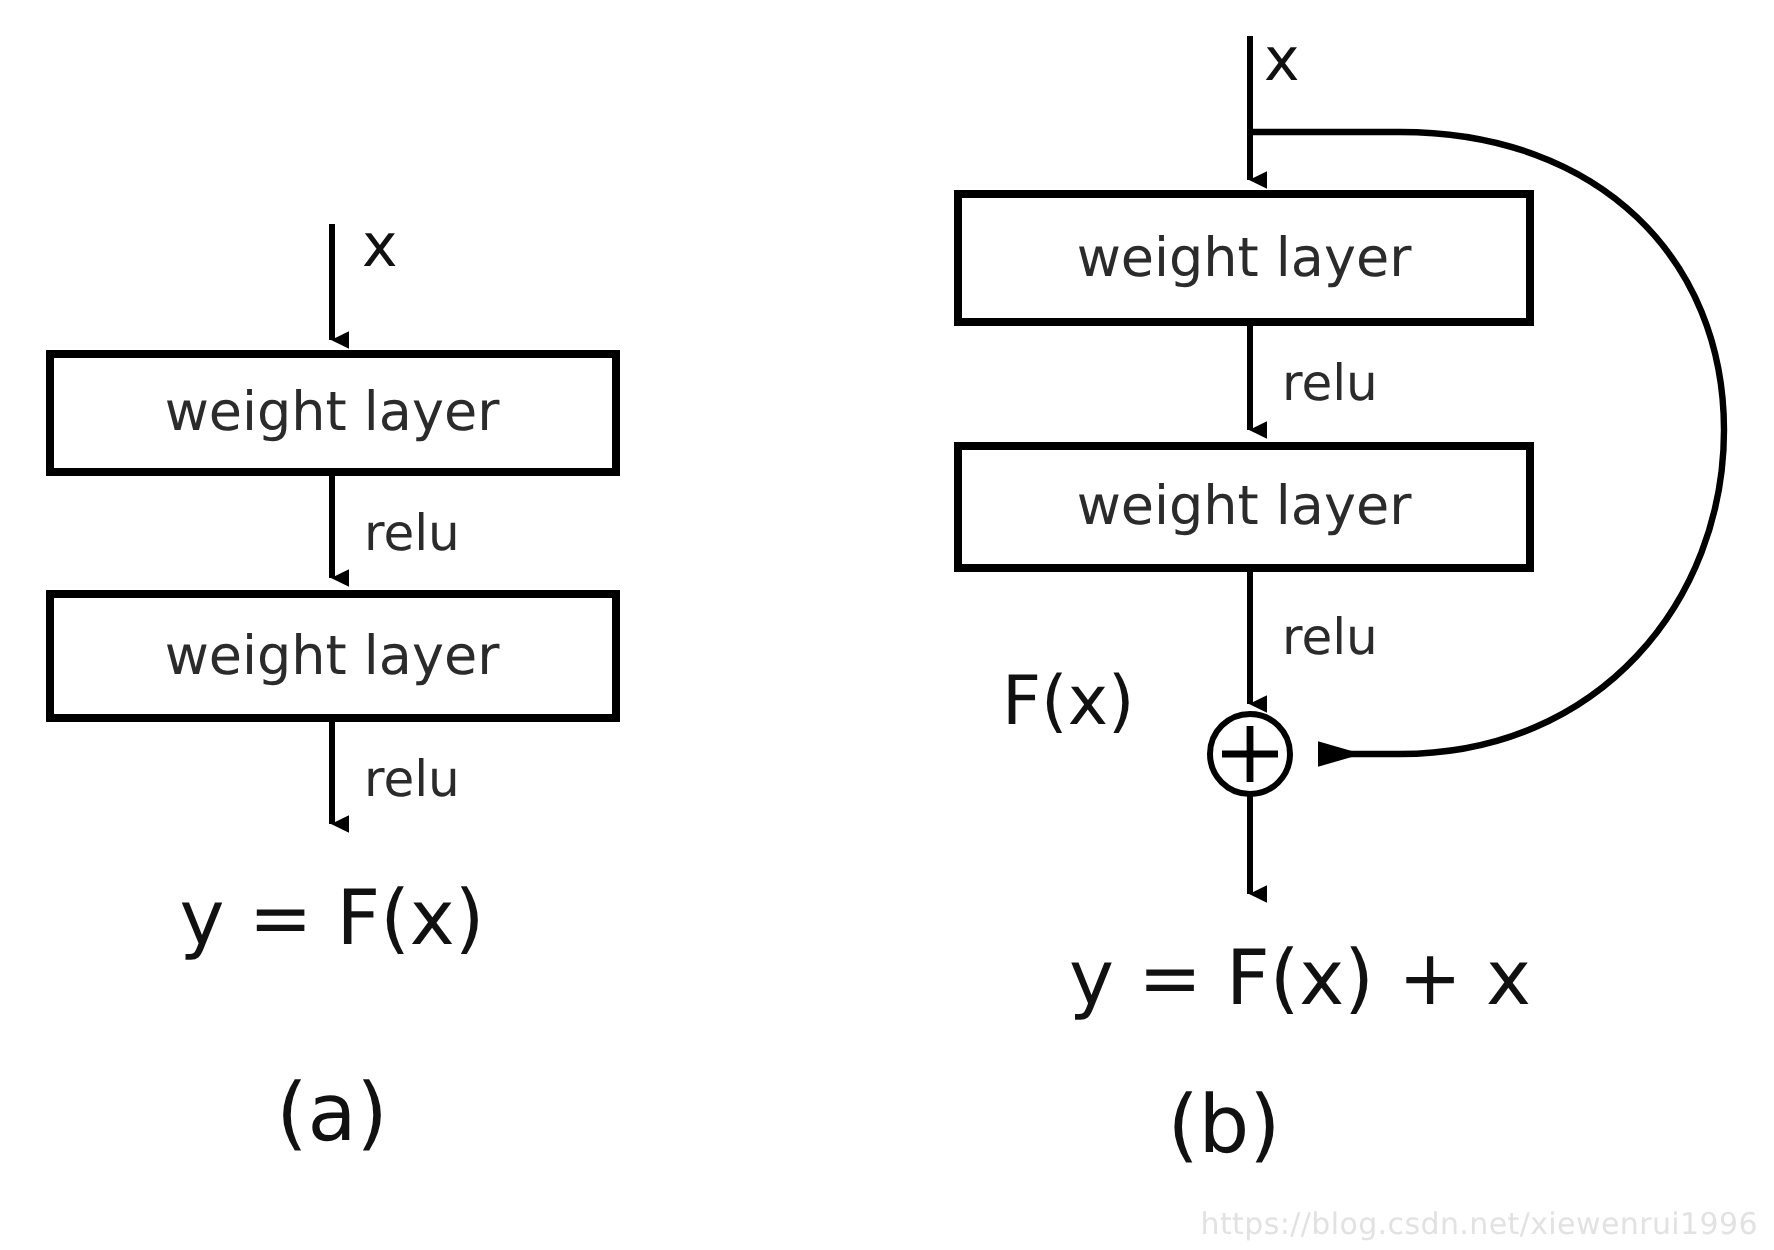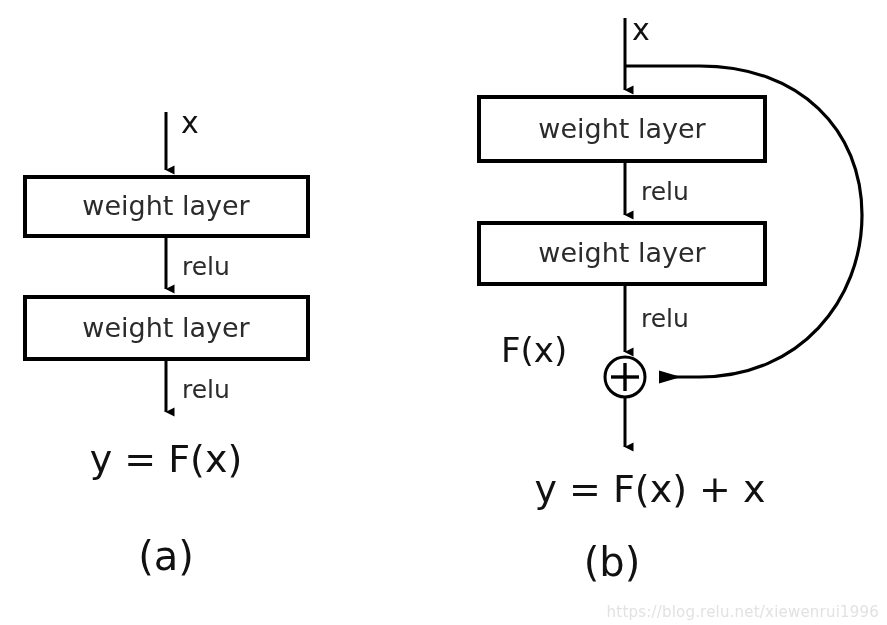--- a/index.html
+++ b/index.html
@@ -169,15 +169,15 @@
 
       <line class="conn-line" x1="625" y1="397" x2="625" y2="447" marker-end="url(#arrowDown)"></line>
 
       <text class="t-eq" x="650" y="502" text-anchor="middle">y =  F(x) + x</text>
 
       <text class="t-caption" x="612" y="576" text-anchor="middle">(b)</text>
     </g>
 
   </svg>
 
-  <div class="watermark">https://blog.relu.net/xiewenrui1996</div>
+  <div class="watermark">https://blog.csdn.net/xiewenrui1996</div>
 
 </div>
 
 </body></html>

